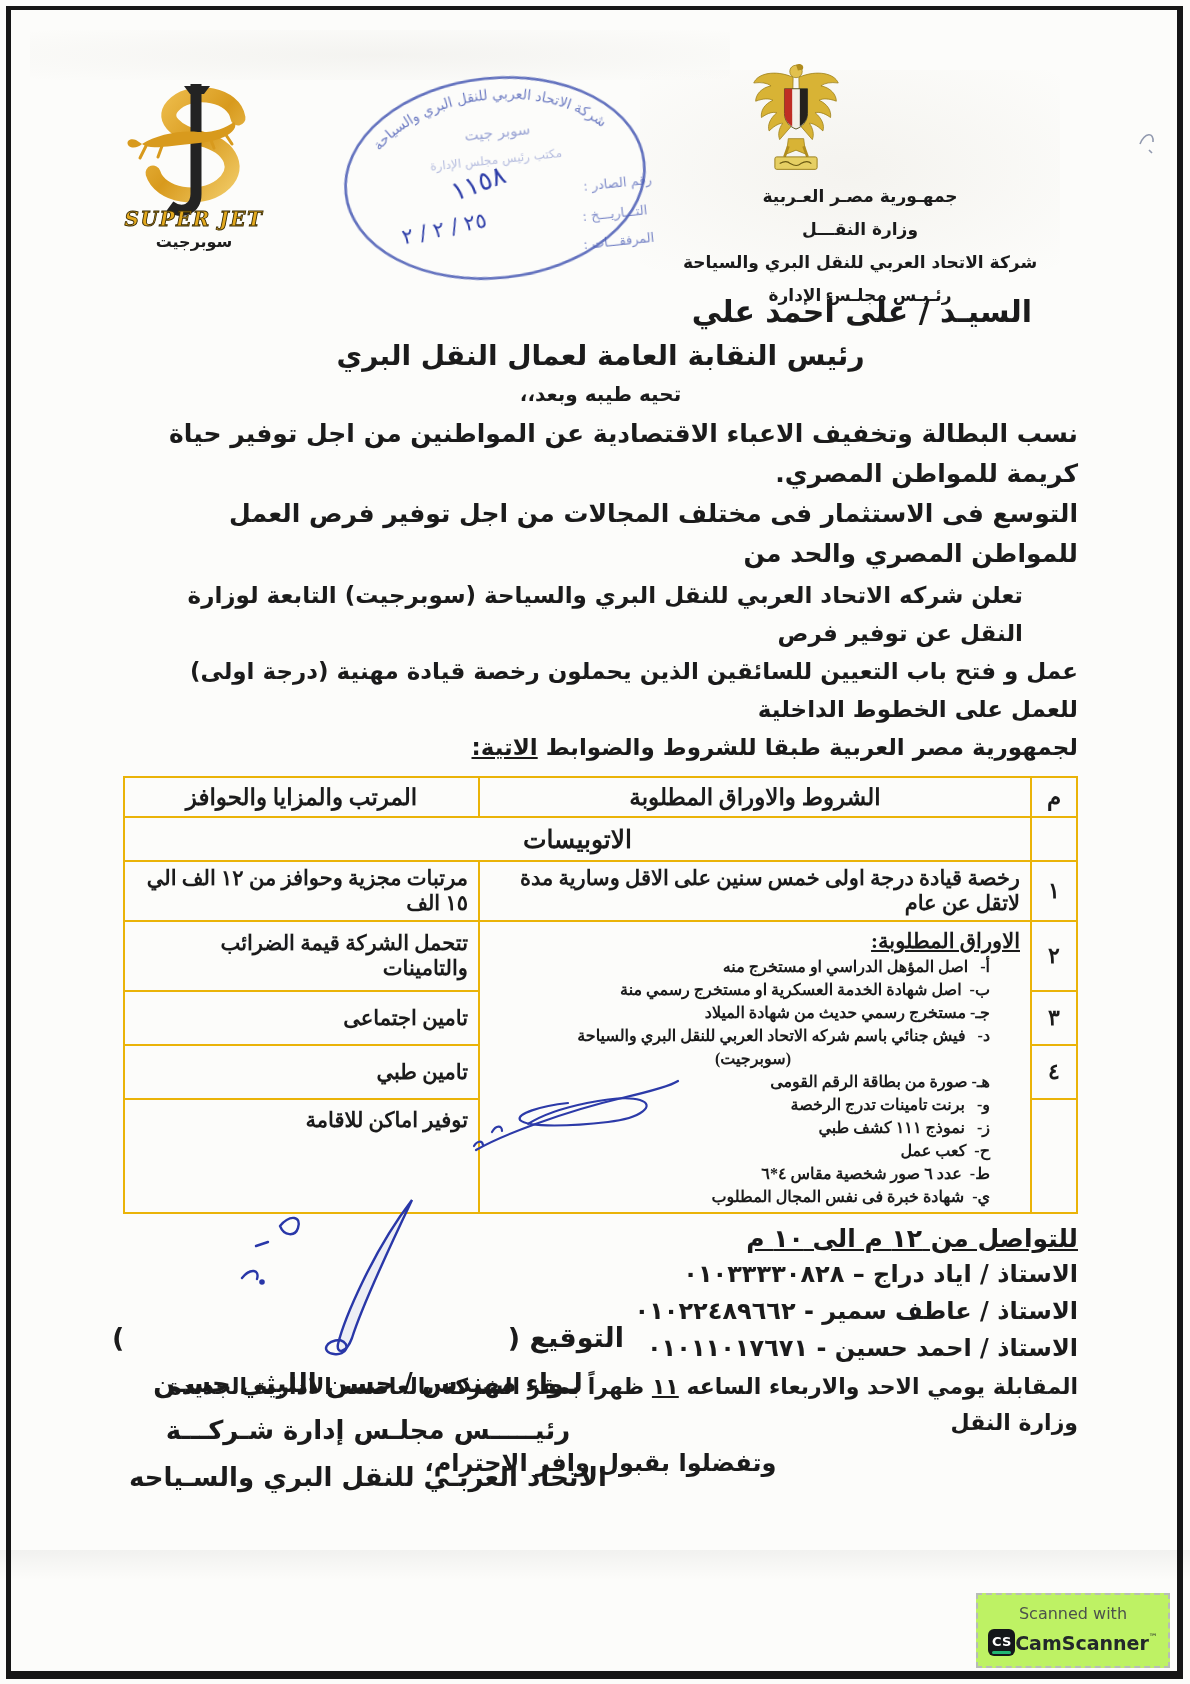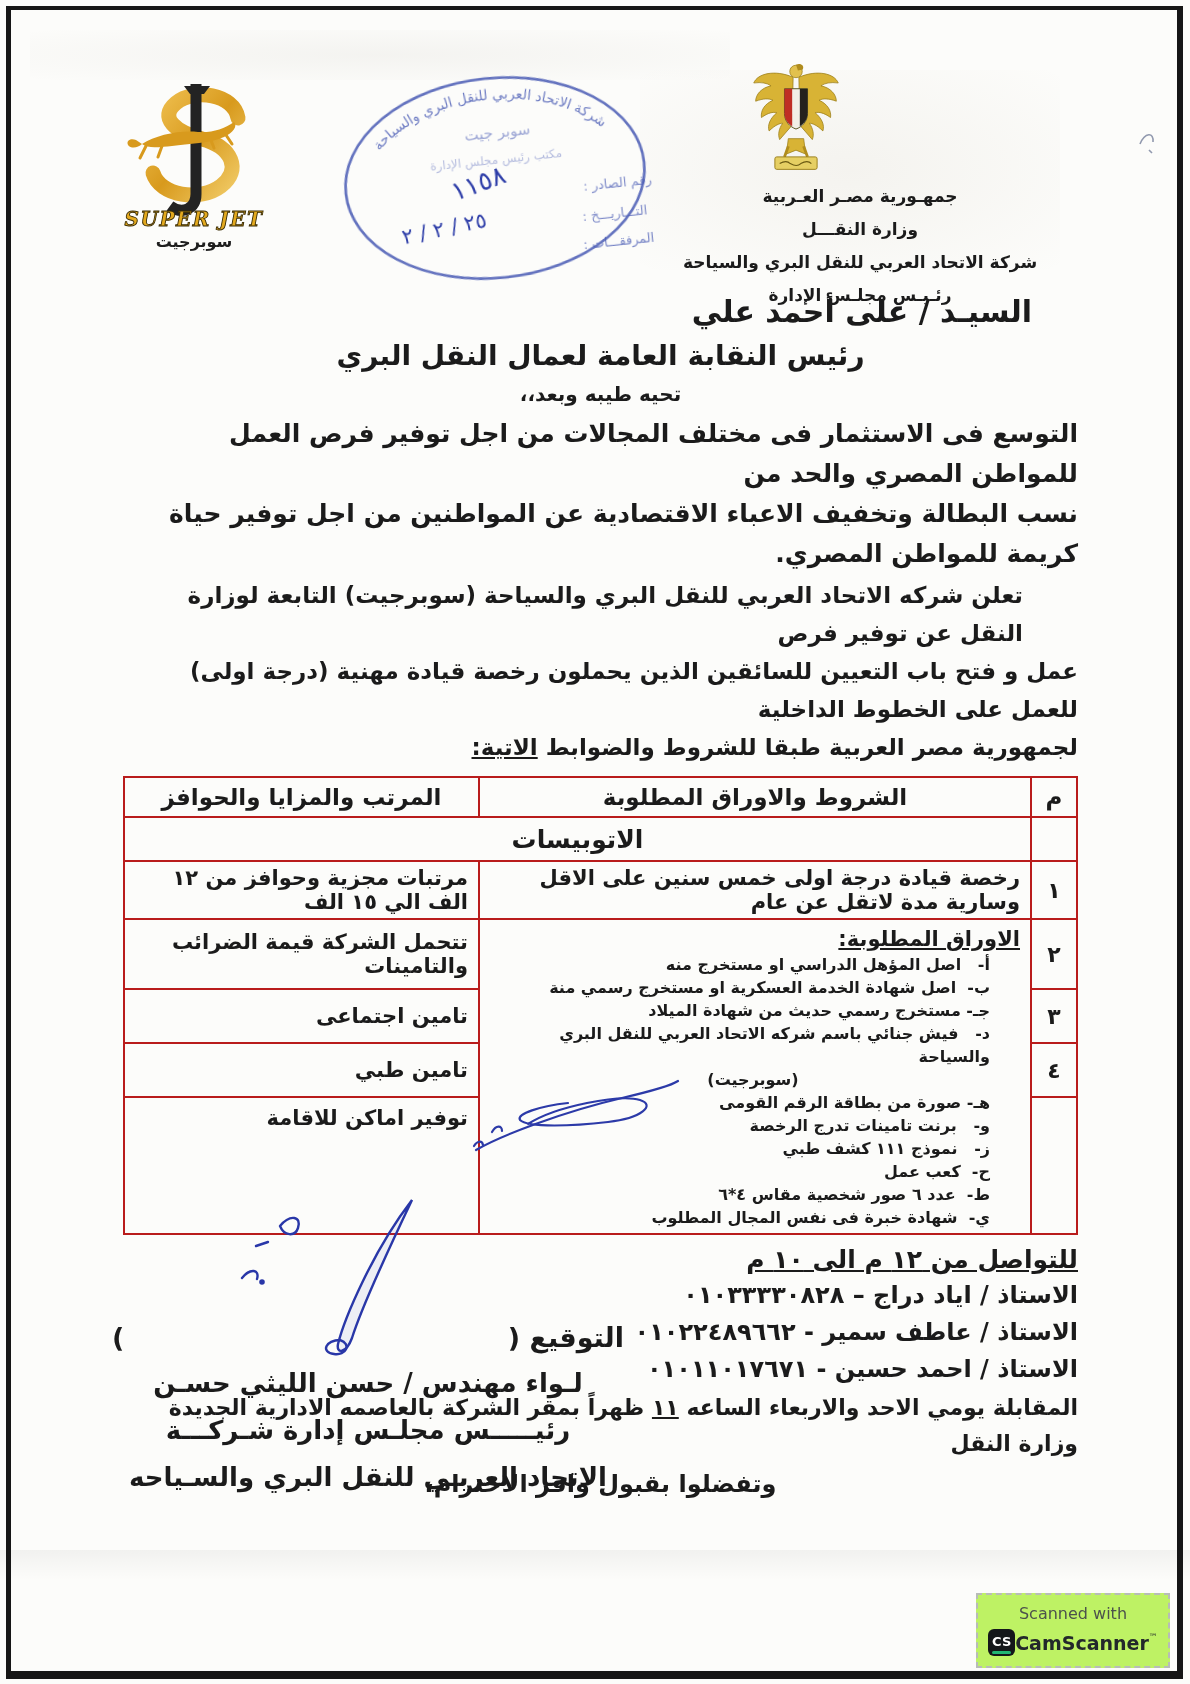--- a/index.html
+++ b/index.html
@@ -26,21 +26,21 @@
   .greeting{font-size:20px;font-weight:bold;text-align:center;line-height:32px;margin-top:2px;}
   .p1{margin-top:4px;}
   .p1 .bline{font-size:25px;font-weight:bold;line-height:40px;text-align:right;}
   .p1 .indent,.p2 .indent{padding-right:55px;}
   .p2{margin-top:2px;}
   .p2 .bline{font-size:23px;font-weight:bold;line-height:38px;text-align:right;}
   .u{text-decoration:underline;}
 
   
   table.req{width:100%;border-collapse:collapse;margin-top:10px;direction:rtl;}
-  table.req th,table.req td{border:2px solid #b91c1c;}
+  table.req th,table.req td{border:2px solid #eab308;font-family:Liberation Serif, serif;}
   th.h{font-size:23px;font-weight:bold;text-align:center;height:36px;}
   td.section{font-size:25px;font-weight:bold;text-align:center;height:40px;}
   td.num{width:42px;font-size:22px;font-weight:bold;text-align:center;}
   td.cond{font-size:21px;font-weight:bold;text-align:right;padding:4px 10px;}
   td.sal{width:333px;font-size:21px;font-weight:bold;text-align:right;padding:4px 10px;}
   td.sal-top{vertical-align:top;padding-top:8px;}
   td.docs{vertical-align:top;padding:6px 10px 4px 6px;}
   .docs-title{font-size:21px;font-weight:bold;text-decoration:underline;line-height:27px;}
   .doc-line{font-size:16px;font-weight:bold;line-height:23px;padding-right:30px;white-space:pre-wrap;}
   .doc-center{padding-right:0;text-align:center;}
@@ -145,22 +145,22 @@
     <div class="gov-line">شركة الاتحاد العربي للنقل البري والسياحة</div>
     <div class="gov-line">رئـيـس مجلـس الإدارة</div>
   </div>
 
   <div class="flow">
     <div class="addr-name">السيـد / على أحمد علي</div>
     <div class="addr-title">رئيس النقابة العامة لعمال النقل البري</div>
     <div class="greeting">تحيه طيبه وبعد،،</div>
 
     <div class="p1">
+      <div class="bline">نسب البطالة وتخفيف الاعباء الاقتصادية عن المواطنين من اجل توفير حياة كريمة للمواطن المصري.</div>
       <div class="bline">التوسع فى الاستثمار فى مختلف المجالات من اجل توفير فرص العمل للمواطن المصري والحد من</div>
-      <div class="bline">نسب البطالة وتخفيف الاعباء الاقتصادية عن المواطنين من اجل توفير حياة كريمة للمواطن المصري.</div>
     </div>
 
     <div class="p2">
       <div class="bline indent">تعلن شركه الاتحاد العربي للنقل البري والسياحة (سوبرجيت) التابعة لوزارة النقل عن توفير فرص</div>
       <div class="bline">عمل و فتح باب التعيين للسائقين الذين يحملون رخصة قيادة مهنية (درجة اولى) للعمل على الخطوط الداخلية</div>
       <div class="bline"><span>لجمهورية مصر العربية طبقا للشروط والضوابط </span><span class="u">الاتية:</span></div>
     </div>
 
     <table class="req">
       <colgroup>

